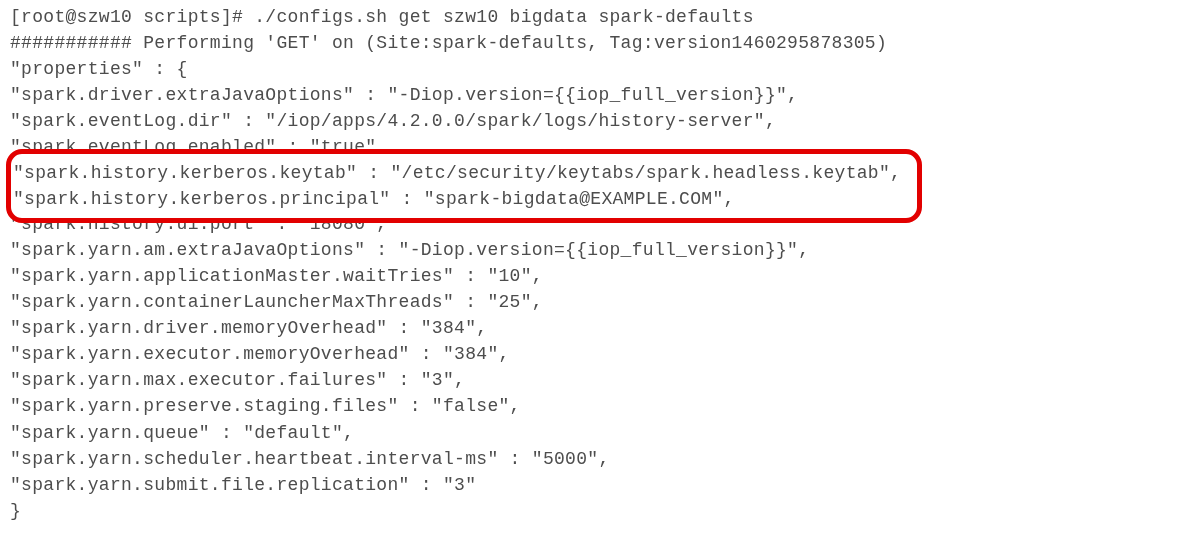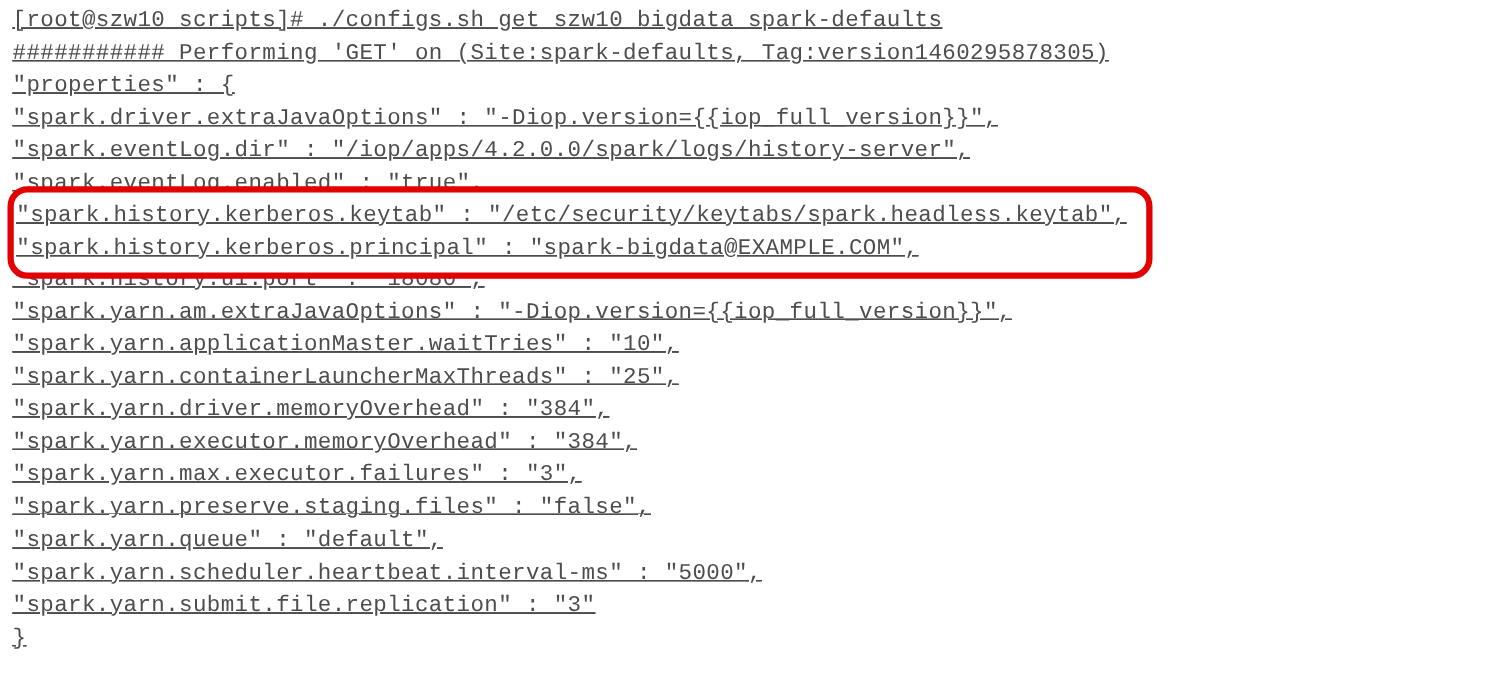--- a/index.html
+++ b/index.html
@@ -1,19 +1,18 @@
 <!DOCTYPE html>
 <html><head>
   <meta charset="utf-8">
   <style>
     * {
       margin: 0;
       padding: 0;
       box-sizing: border-box;
-      text-decoration: underline;
     }
     body {
       font-family: Menlo, Monaco, Consolas, "Courier New", monospace;
       font-size: 18px;
       color: #4d4d4d;
       background: #ffffff;
       padding: 4px 10px;
       line-height: 1.45;
       width: 1188px;
       letter-spacing: 0.3px;

